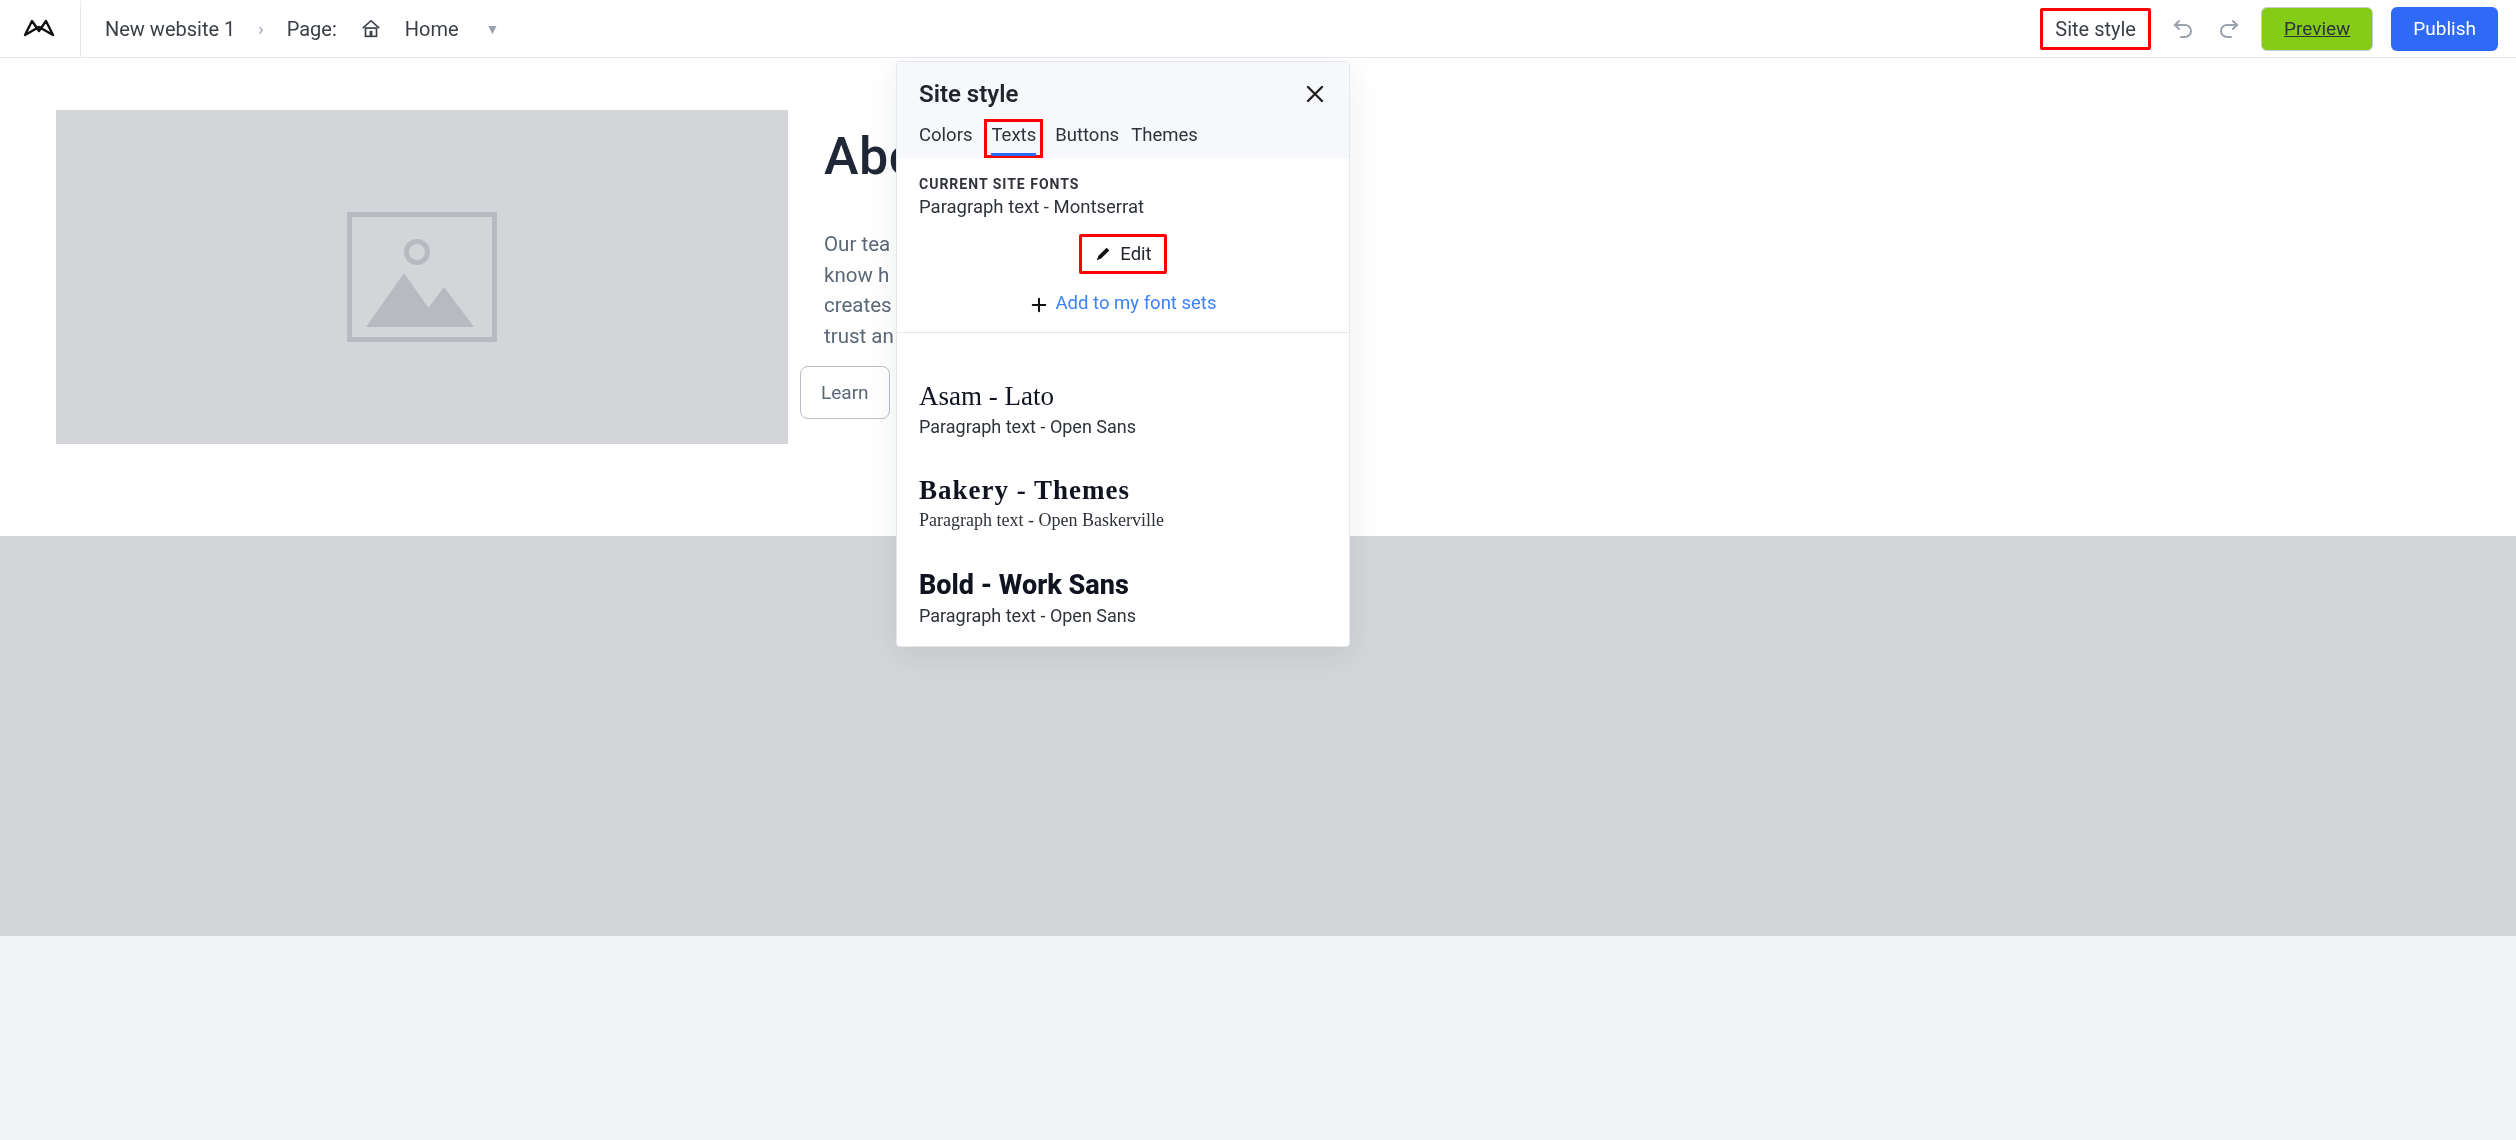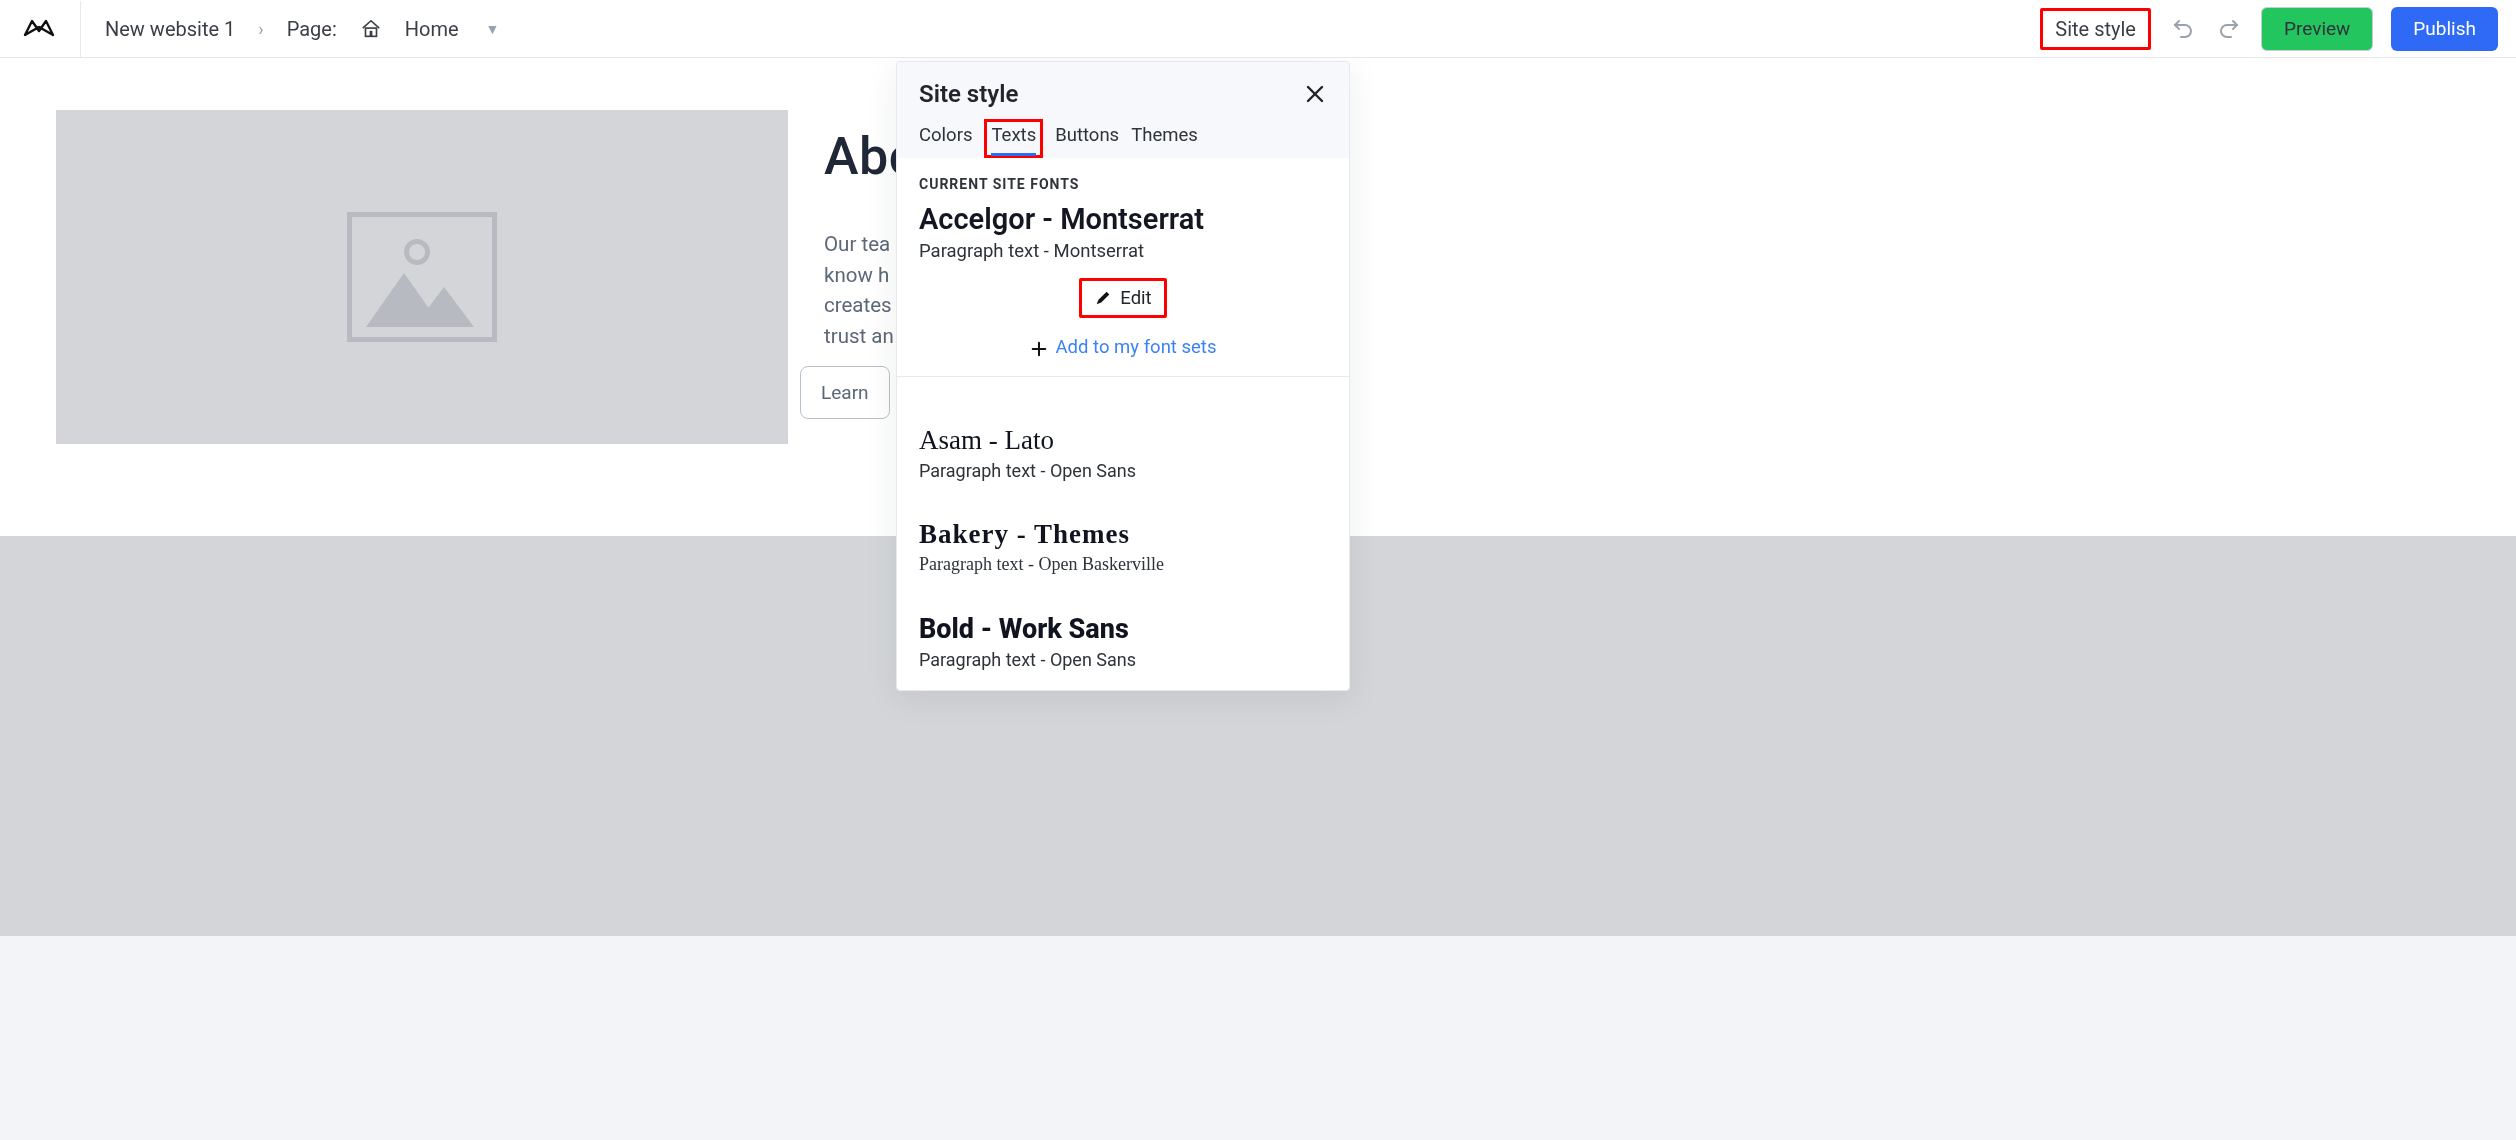--- a/index.html
+++ b/index.html
@@ -62,22 +62,23 @@
   .btn {
     height: 44px;
     padding: 0 22px;
     display:flex; align-items:center; justify-content:center;
     font-size: 19px;
     border-radius: 6px;
     cursor:pointer;
   }
   .btn-outline {
     border: 1.5px solid #c7ccd4;
-    background:#22c55e;
+    background:#84cc16;
     color:#2f343b;
+    text-decoration:underline;
   }
   .btn-primary {
     background:#2e6af6;
     color:#fff;
     border:none;
   }
 
   
   .canvas {
     position: relative;
@@ -323,21 +324,20 @@
       <div class="tabs">
         <div class="tab">Colors</div>
         <div class="tab active highlighted">Texts</div>
         <div class="tab">Buttons</div>
         <div class="tab">Themes</div>
       </div>
     </div>
 
     <div class="panel-body">
       <div class="section-label">CURRENT SITE FONTS</div>
-      <div class="current-heading">Accelgor - Montserrat</div>
       <div class="current-sub">Paragraph text - Montserrat</div>
       <div class="action-row">
         <div class="edit-btn">
           <span>
             <svg width="18" height="18" viewBox="0 0 20 20">
                 <path d="M3 17 L5 12 L14 3 L17 6 L8 15 Z" fill="#111"></path>
               </svg>
           </span>
           <span>Edit</span>
         </div>

